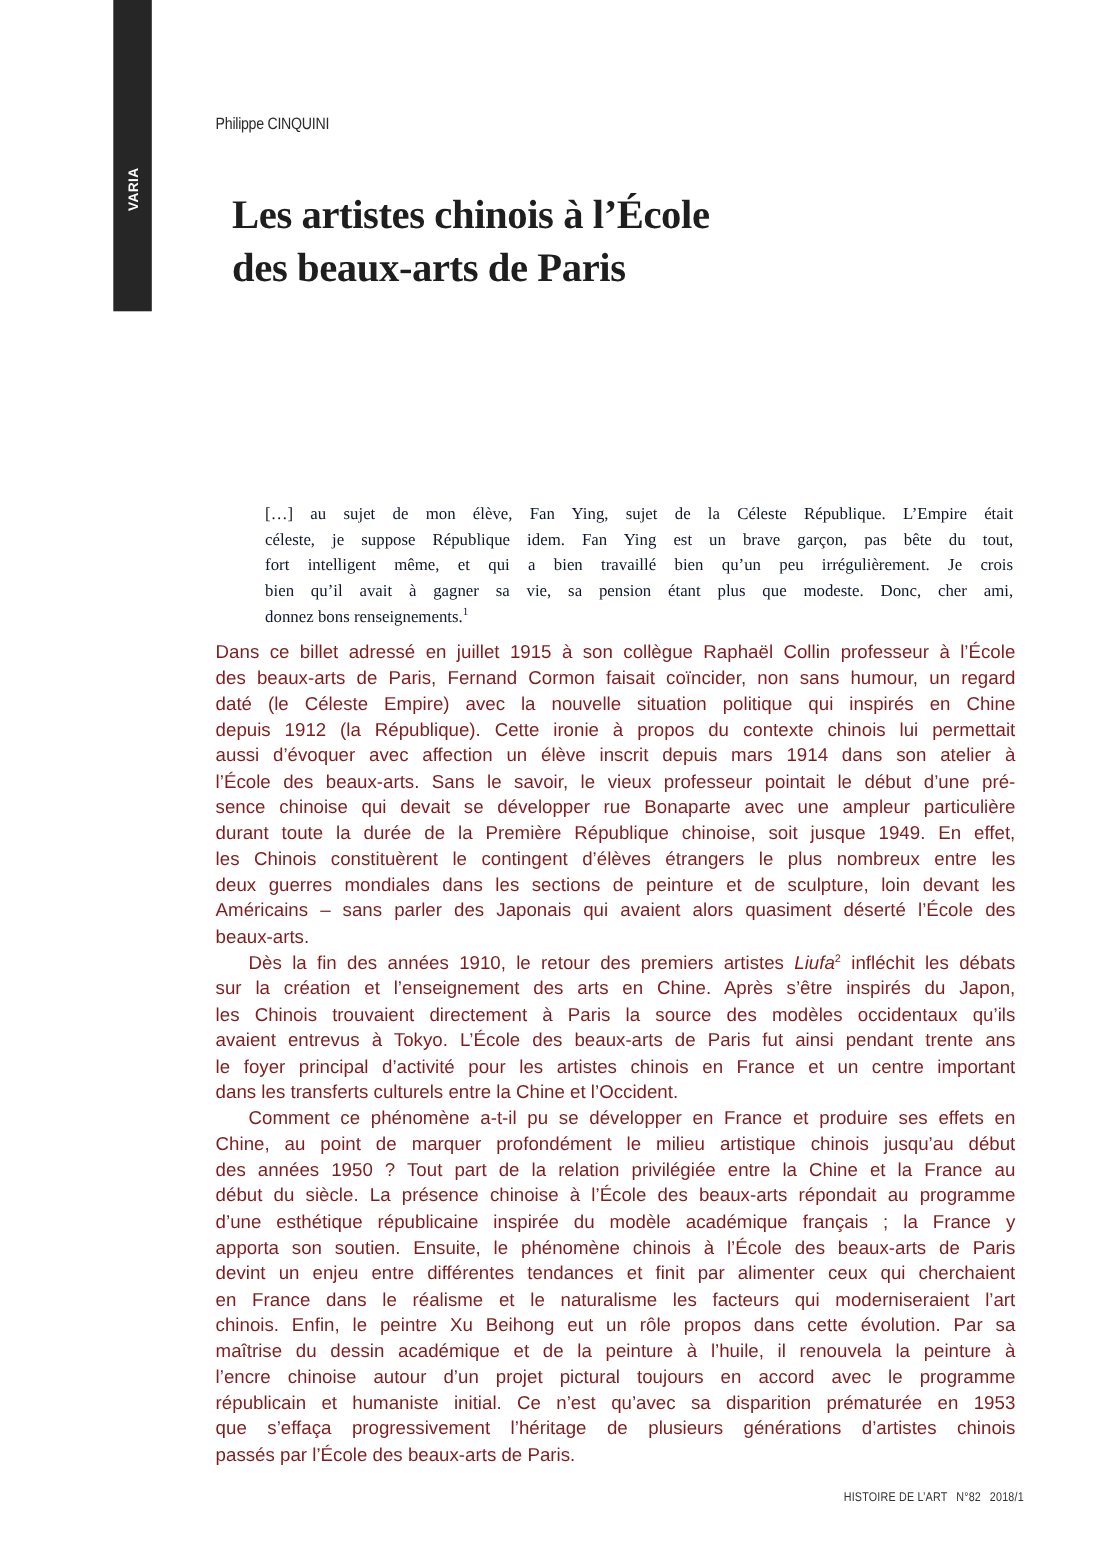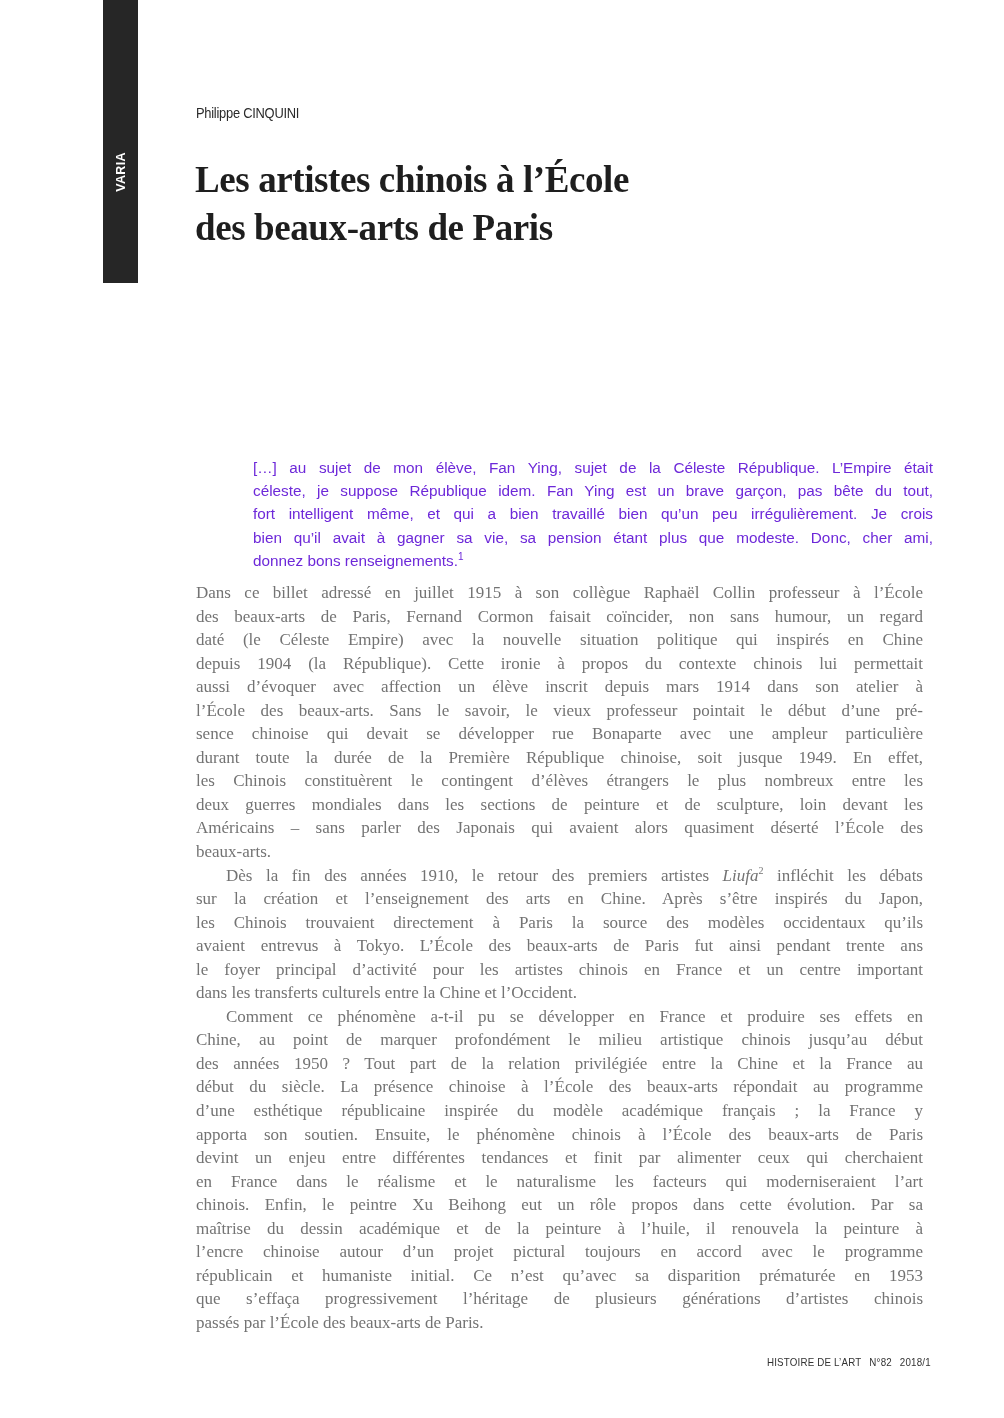--- a/index.html
+++ b/index.html
@@ -3,29 +3,29 @@
   <meta charset="utf-8">
   <style>
     html, body { margin: 0; padding: 0; background: #ffffff; }
     body { width: 1004px; height: 1418px; position: relative; overflow: hidden; }
     .page { position: absolute; left: 0; top: 0; width: 1004px; height: 1418px; background: #fff; }
     .section-bar { position: absolute; left: 103px; top: 0; width: 35px; height: 283px; background: #262626; }
     .section-label { position: absolute; left: 121px; top: 172px; transform: translate(-50%, -50%) rotate(-90deg);
       color: #ffffff; font-family: "Liberation Sans", sans-serif; font-weight: bold; font-size: 12.5px; letter-spacing: 0.3px; white-space: nowrap; }
     .author { position: absolute; left: 196px; top: 104px; font-family: "Liberation Sans", sans-serif; font-size: 15px;
       color: #2a2a2a; letter-spacing: -0.3px; transform: scaleX(0.86); transform-origin: left top; }
-    .title { position: absolute; left: 195px; top: 156px; margin: 0; font-family: "Liberation Serif", serif; font-weight: bold;
+    .title { position: absolute; left: 195px; top: 156px; margin: 16px; font-family: "Liberation Serif", serif; font-weight: bold;
       font-size: 37px; line-height: 48px; color: #1e1e1e; letter-spacing: -0.4px; }
     .title span { display: block; white-space: nowrap; }
-    .epigraph { position: absolute; left: 241px; top: 456px; width: 680px; font-family: Liberation Sans, sans-serif;
-      font-size: 15.3px; line-height: 23.2px; color: #6d28d9; margin-left: 12px; }
+    .epigraph { position: absolute; left: 241px; top: 456px; width: 680px; font-family: Liberation Serif, serif;
+      font-size: 15.3px; line-height: 23.2px; color: #0f172a; }
     .epigraph .ln { display: block; white-space: nowrap; text-align: justify; text-align-last: justify; }
     .epigraph .ln.last { text-align-last: left; }
-    .body { position: absolute; left: 196px; top: 581px; width: 727px; font-family: Liberation Serif, serif;
-      font-size: 17px; line-height: 23.55px; color: #737373; }
+    .body { position: absolute; left: 196px; top: 581px; width: 727px; font-family: Liberation Sans, sans-serif;
+      font-size: 17px; line-height: 23.55px; color: #7f1d1d; }
     .body .ln { display: block; white-space: nowrap; text-align: justify; text-align-last: justify; height: 23.55px; }
     .body .ln.last { text-align-last: left; }
     .body .ln.indent { padding-left: 30px; }
     sup { font-size: 10px; line-height: 0; vertical-align: super; }
     .footer { position: absolute; left: 767px; top: 1356px; font-family: "Liberation Sans", sans-serif; font-size: 11.5px;
       color: #333; white-space: nowrap; transform: scaleX(0.85); transform-origin: left top; letter-spacing: 0.2px; }
     .footer span { margin-right: 6px; }
   </style>
 </head>
 <body>
@@ -48,21 +48,21 @@
     <span class="ln">fort intelligent même, et qui a bien travaillé bien qu’un peu irrégulièrement. Je crois</span>
     <span class="ln">bien qu’il avait à gagner sa vie, sa pension étant plus que modeste. Donc, cher ami,</span>
     <span class="ln last"><span>donnez bons renseignements.</span><sup>1</sup></span>
   </div>
 
   <div class="body">
 
     <span class="ln">Dans ce billet adressé en juillet 1915 à son collègue Raphaël Collin professeur à l’École</span>
     <span class="ln">des beaux-arts de Paris, Fernand Cormon faisait coïncider, non sans humour, un regard</span>
     <span class="ln">daté (le Céleste Empire) avec la nouvelle situation politique qui inspirés en Chine</span>
-    <span class="ln">depuis 1904 (la République). Cette ironie à propos du contexte chinois lui permettait</span>
+    <span class="ln">depuis 1912 (la République). Cette ironie à propos du contexte chinois lui permettait</span>
     <span class="ln">aussi d’évoquer avec affection un élève inscrit depuis mars 1914 dans son atelier à</span>
     <span class="ln">l’École des beaux-arts. Sans le savoir, le vieux professeur pointait le début d’une pré-</span>
     <span class="ln">sence chinoise qui devait se développer rue Bonaparte avec une ampleur particulière</span>
     <span class="ln">durant toute la durée de la Première République chinoise, soit jusque 1949. En effet,</span>
     <span class="ln">les Chinois constituèrent le contingent d’élèves étrangers le plus nombreux entre les</span>
     <span class="ln">deux guerres mondiales dans les sections de peinture et de sculpture, loin devant les</span>
     <span class="ln">Américains – sans parler des Japonais qui avaient alors quasiment déserté l’École des</span>
     <span class="ln last">beaux-arts.</span>
 
     <span class="ln indent"><span>Dès la fin des années 1910, le retour des premiers artistes </span><em>Liufa</em><sup>2</sup><span> infléchit les débats</span></span>

